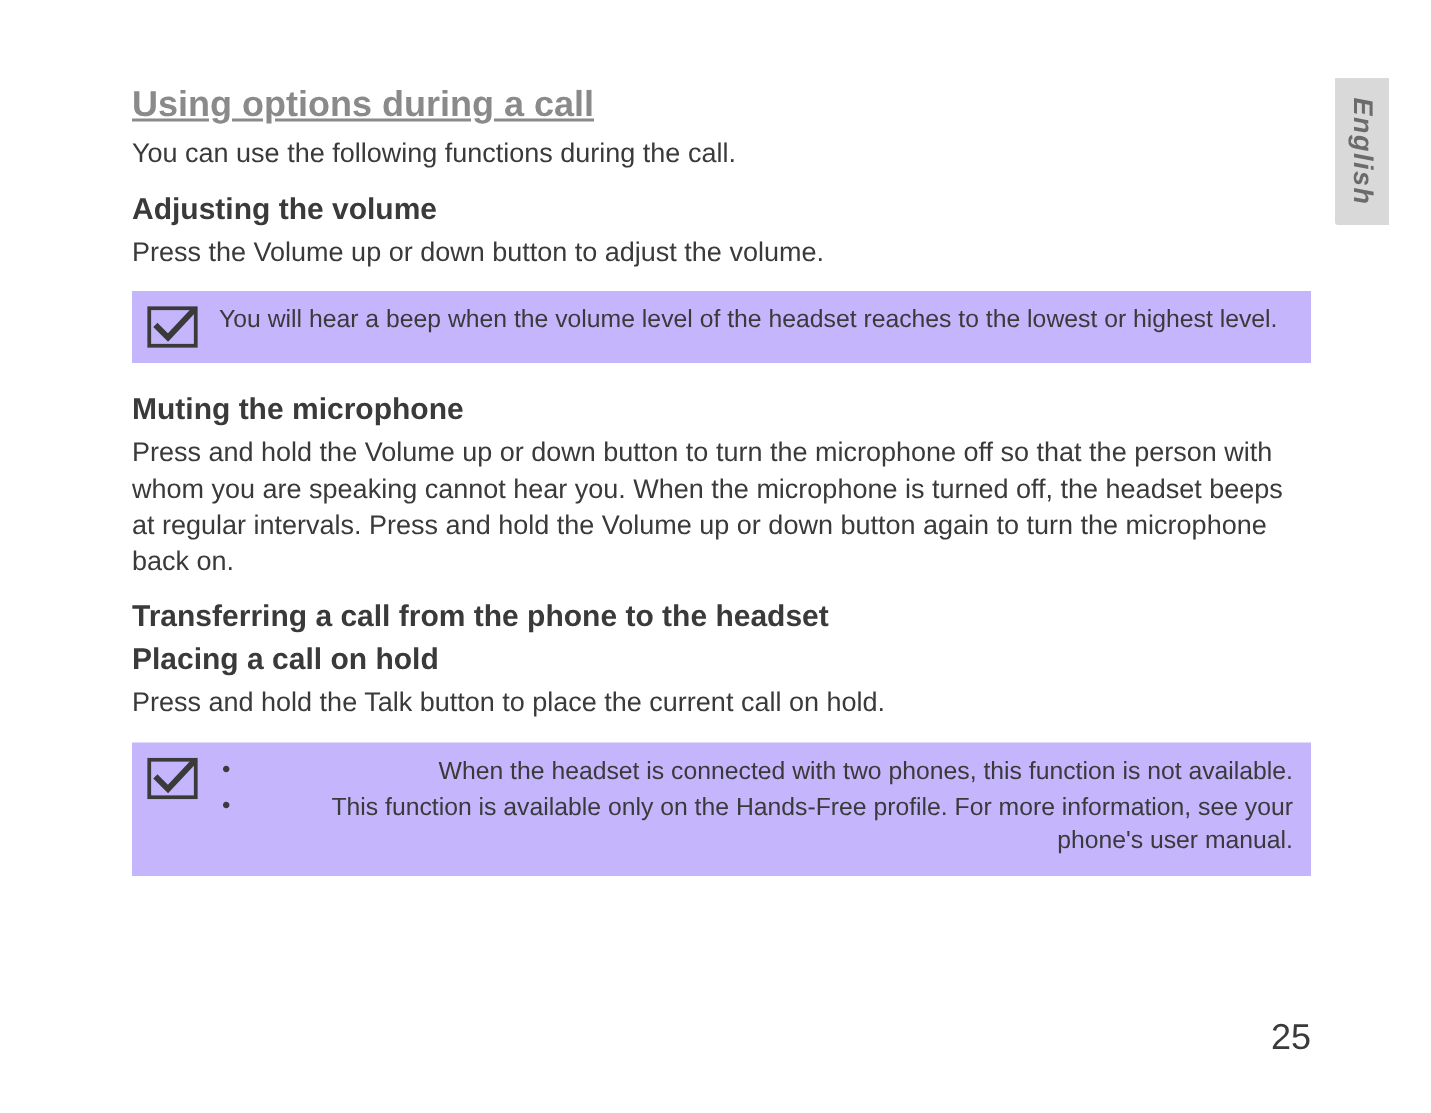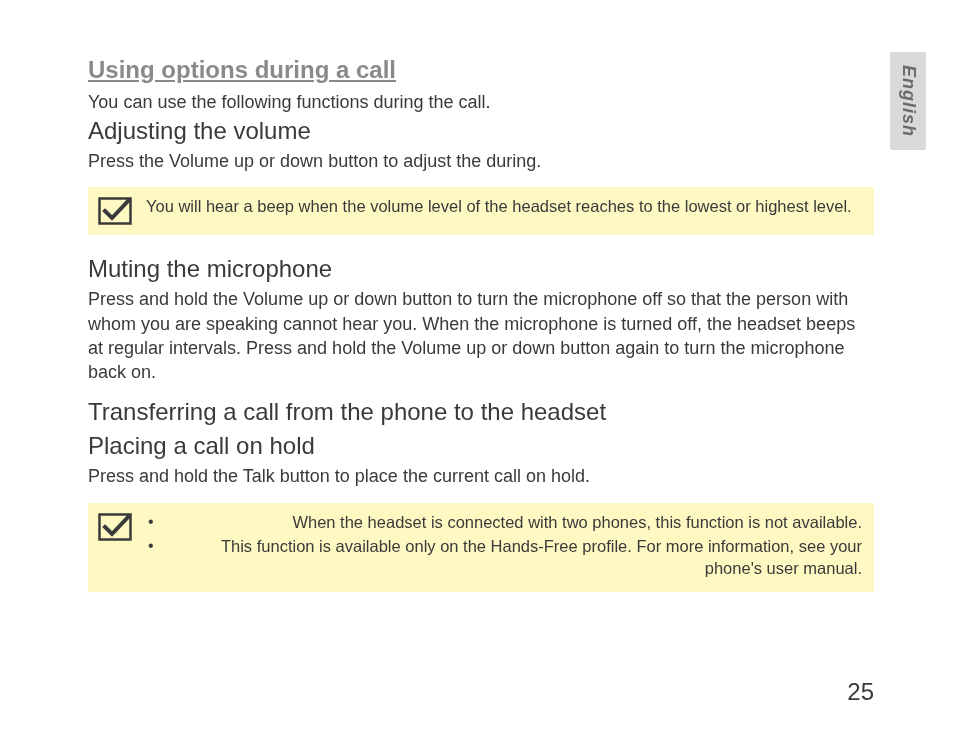--- a/index.html
+++ b/index.html
@@ -39,34 +39,34 @@
     }
     h1 {
       font-size: 24px;
       font-weight: bold;
       color: #8a8a8a;
       margin-bottom: 8px;
       text-decoration: underline;
     }
     .intro {
       font-size: 18px;
-      margin-bottom: 4px;
+      margin-bottom: 16px;
     }
     .subhead {
-      font-size: 24px;
-      font-weight: normal;
+      font-size: 20px;
+      font-weight: bold;
       margin-bottom: 4px;
     }
     .body-text {
       font-size: 18px;
       line-height: 1.35;
       margin-bottom: 14px;
     }
     .note-box {
-      background: #fef9c3;
+      background: #c4b5fd;
       display: flex;
       align-items: flex-start;
       padding: 8px 12px 10px 10px;
       margin-bottom: 20px;
       margin-top: 4px;
     }
     .note-icon {
       flex: 0 0 auto;
       width: 34px;
       height: 28px;
@@ -110,21 +110,21 @@
 
   <div class="lang-tab">
     <span>English</span>
   </div>
 
   <h1>Using options during a call</h1>
   <p class="intro">You can use the following functions during the call.</p>
 
   <div class="section">
     <div class="subhead">Adjusting the volume</div>
-    <p class="body-text">Press the Volume up or down button to adjust the during.</p>
+    <p class="body-text">Press the Volume up or down button to adjust the volume.</p>
     <div class="note-box">
       <div class="note-icon">
         <svg viewBox="0 0 34 28" width="34" height="28">
           <rect x="1.5" y="1.5" width="31" height="25" fill="none" stroke="#3a3a3a" stroke-width="2.5"></rect>
           <path d="M 7 14 L 14 21 L 30 4" fill="none" stroke="#3a3a3a" stroke-width="4" stroke-linecap="square"></path>
         </svg>
       </div>
       <div class="note-text">You will hear a beep when the volume level of the headset reaches to the lowest or highest level.</div>
     </div>
   </div>

